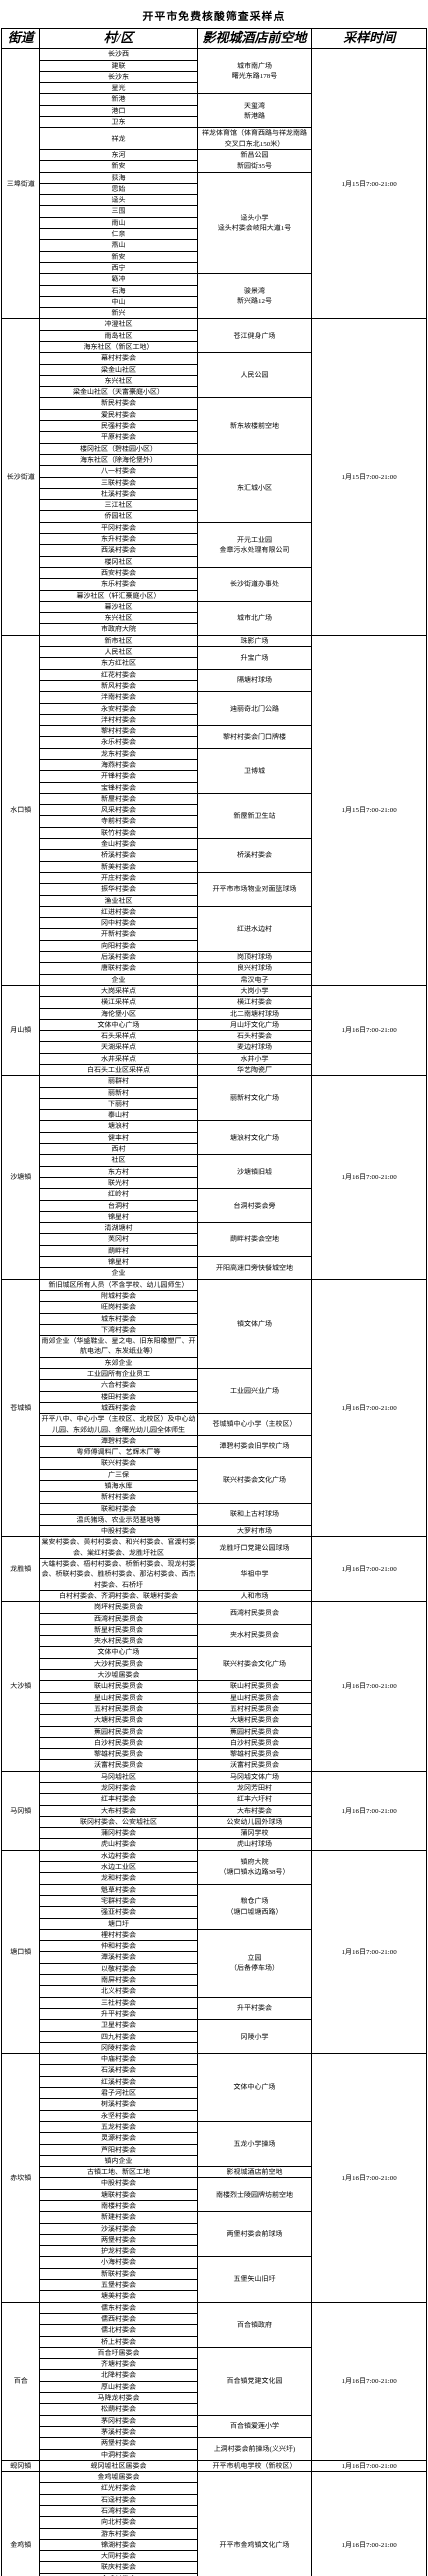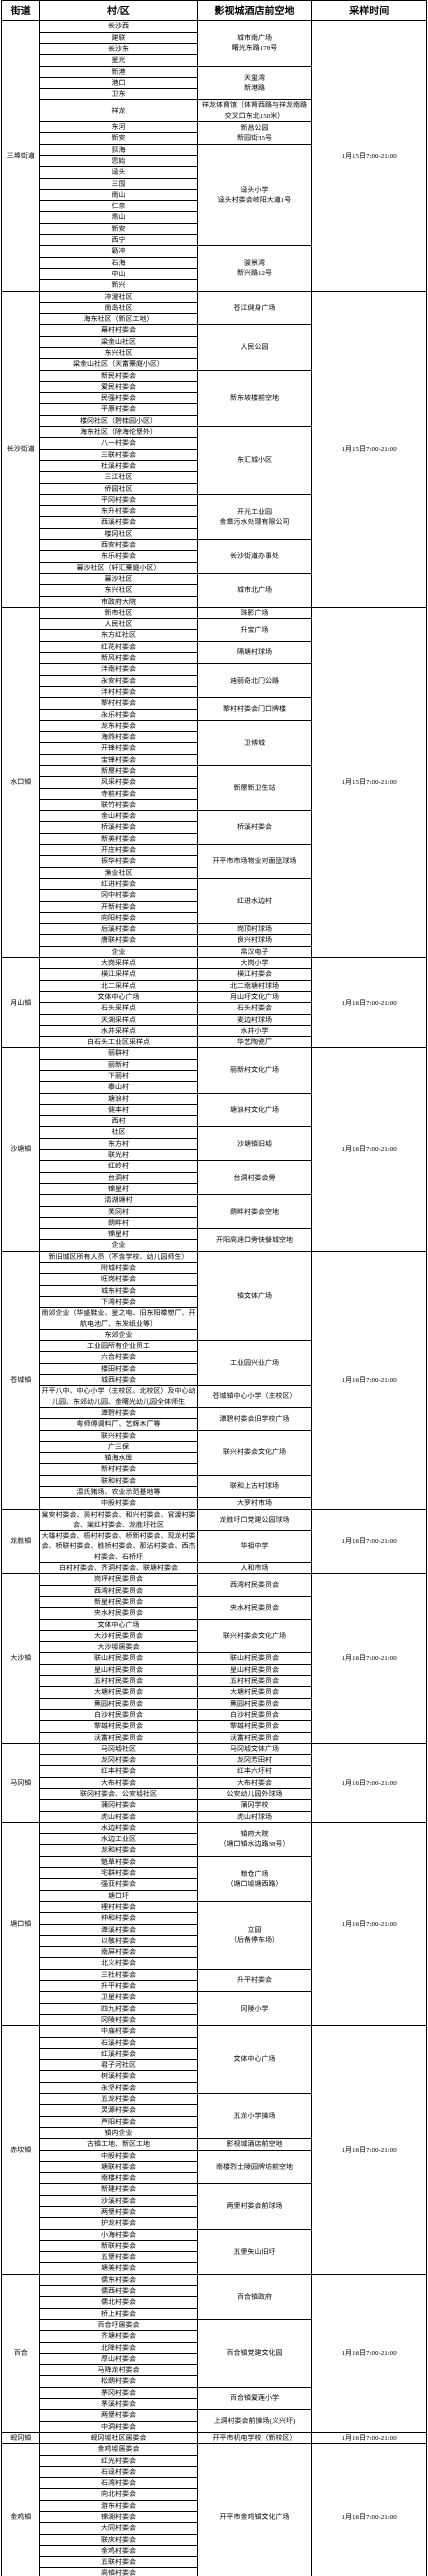--- a/index.html
+++ b/index.html
@@ -37,31 +37,33 @@
     text-align: center;
     vertical-align: middle;
     font-size: 7px;
     line-height: 10.3px;
     padding: 0 1.1px;
     overflow: hidden;
     word-break: break-all;
   }
   table.sampling th {
     font-weight: bold;
-    font-size: 10px;
+    font-size: 13px;
     height: 19.4px;
+    font-style: italic;
   }
   table.sampling td.village-cell { height: 10.3px; }
   table.sampling td.site-cell { white-space: pre-line; }
   table.sampling td.time-cell { letter-spacing: 0; }
 </style>
 </head>
 <body>
 
 <div class="page">
+  <h1 class="doc-title">开平市免费核酸筛查采样点</h1>
 
   <table class="sampling">
     <colgroup>
       <col class="c-street">
       <col class="c-village">
       <col class="c-site">
       <col class="c-time">
     </colgroup>
     <thead>
       <tr>
@@ -360,21 +362,21 @@
           <td class="street-cell" rowspan="8">月山镇</td>
           <td class="village-cell">大岗采样点</td>
           <td class="site-cell">大岗小学</td>
           <td class="time-cell" rowspan="8">1月16日7:00-21:00</td>
         </tr>
         <tr>
           <td class="village-cell">横江采样点</td>
           <td class="site-cell">横江村委会</td>
         </tr>
         <tr>
-          <td class="village-cell">北二采样点</td>
+          <td class="village-cell">海伦堡小区</td>
           <td class="site-cell">北二南塘村球场</td>
         </tr>
         <tr>
           <td class="village-cell">文体中心广场</td>
           <td class="site-cell">月山圩文化广场</td>
         </tr>
         <tr>
           <td class="village-cell">石头采样点</td>
           <td class="site-cell">石头村委会</td>
         </tr>

